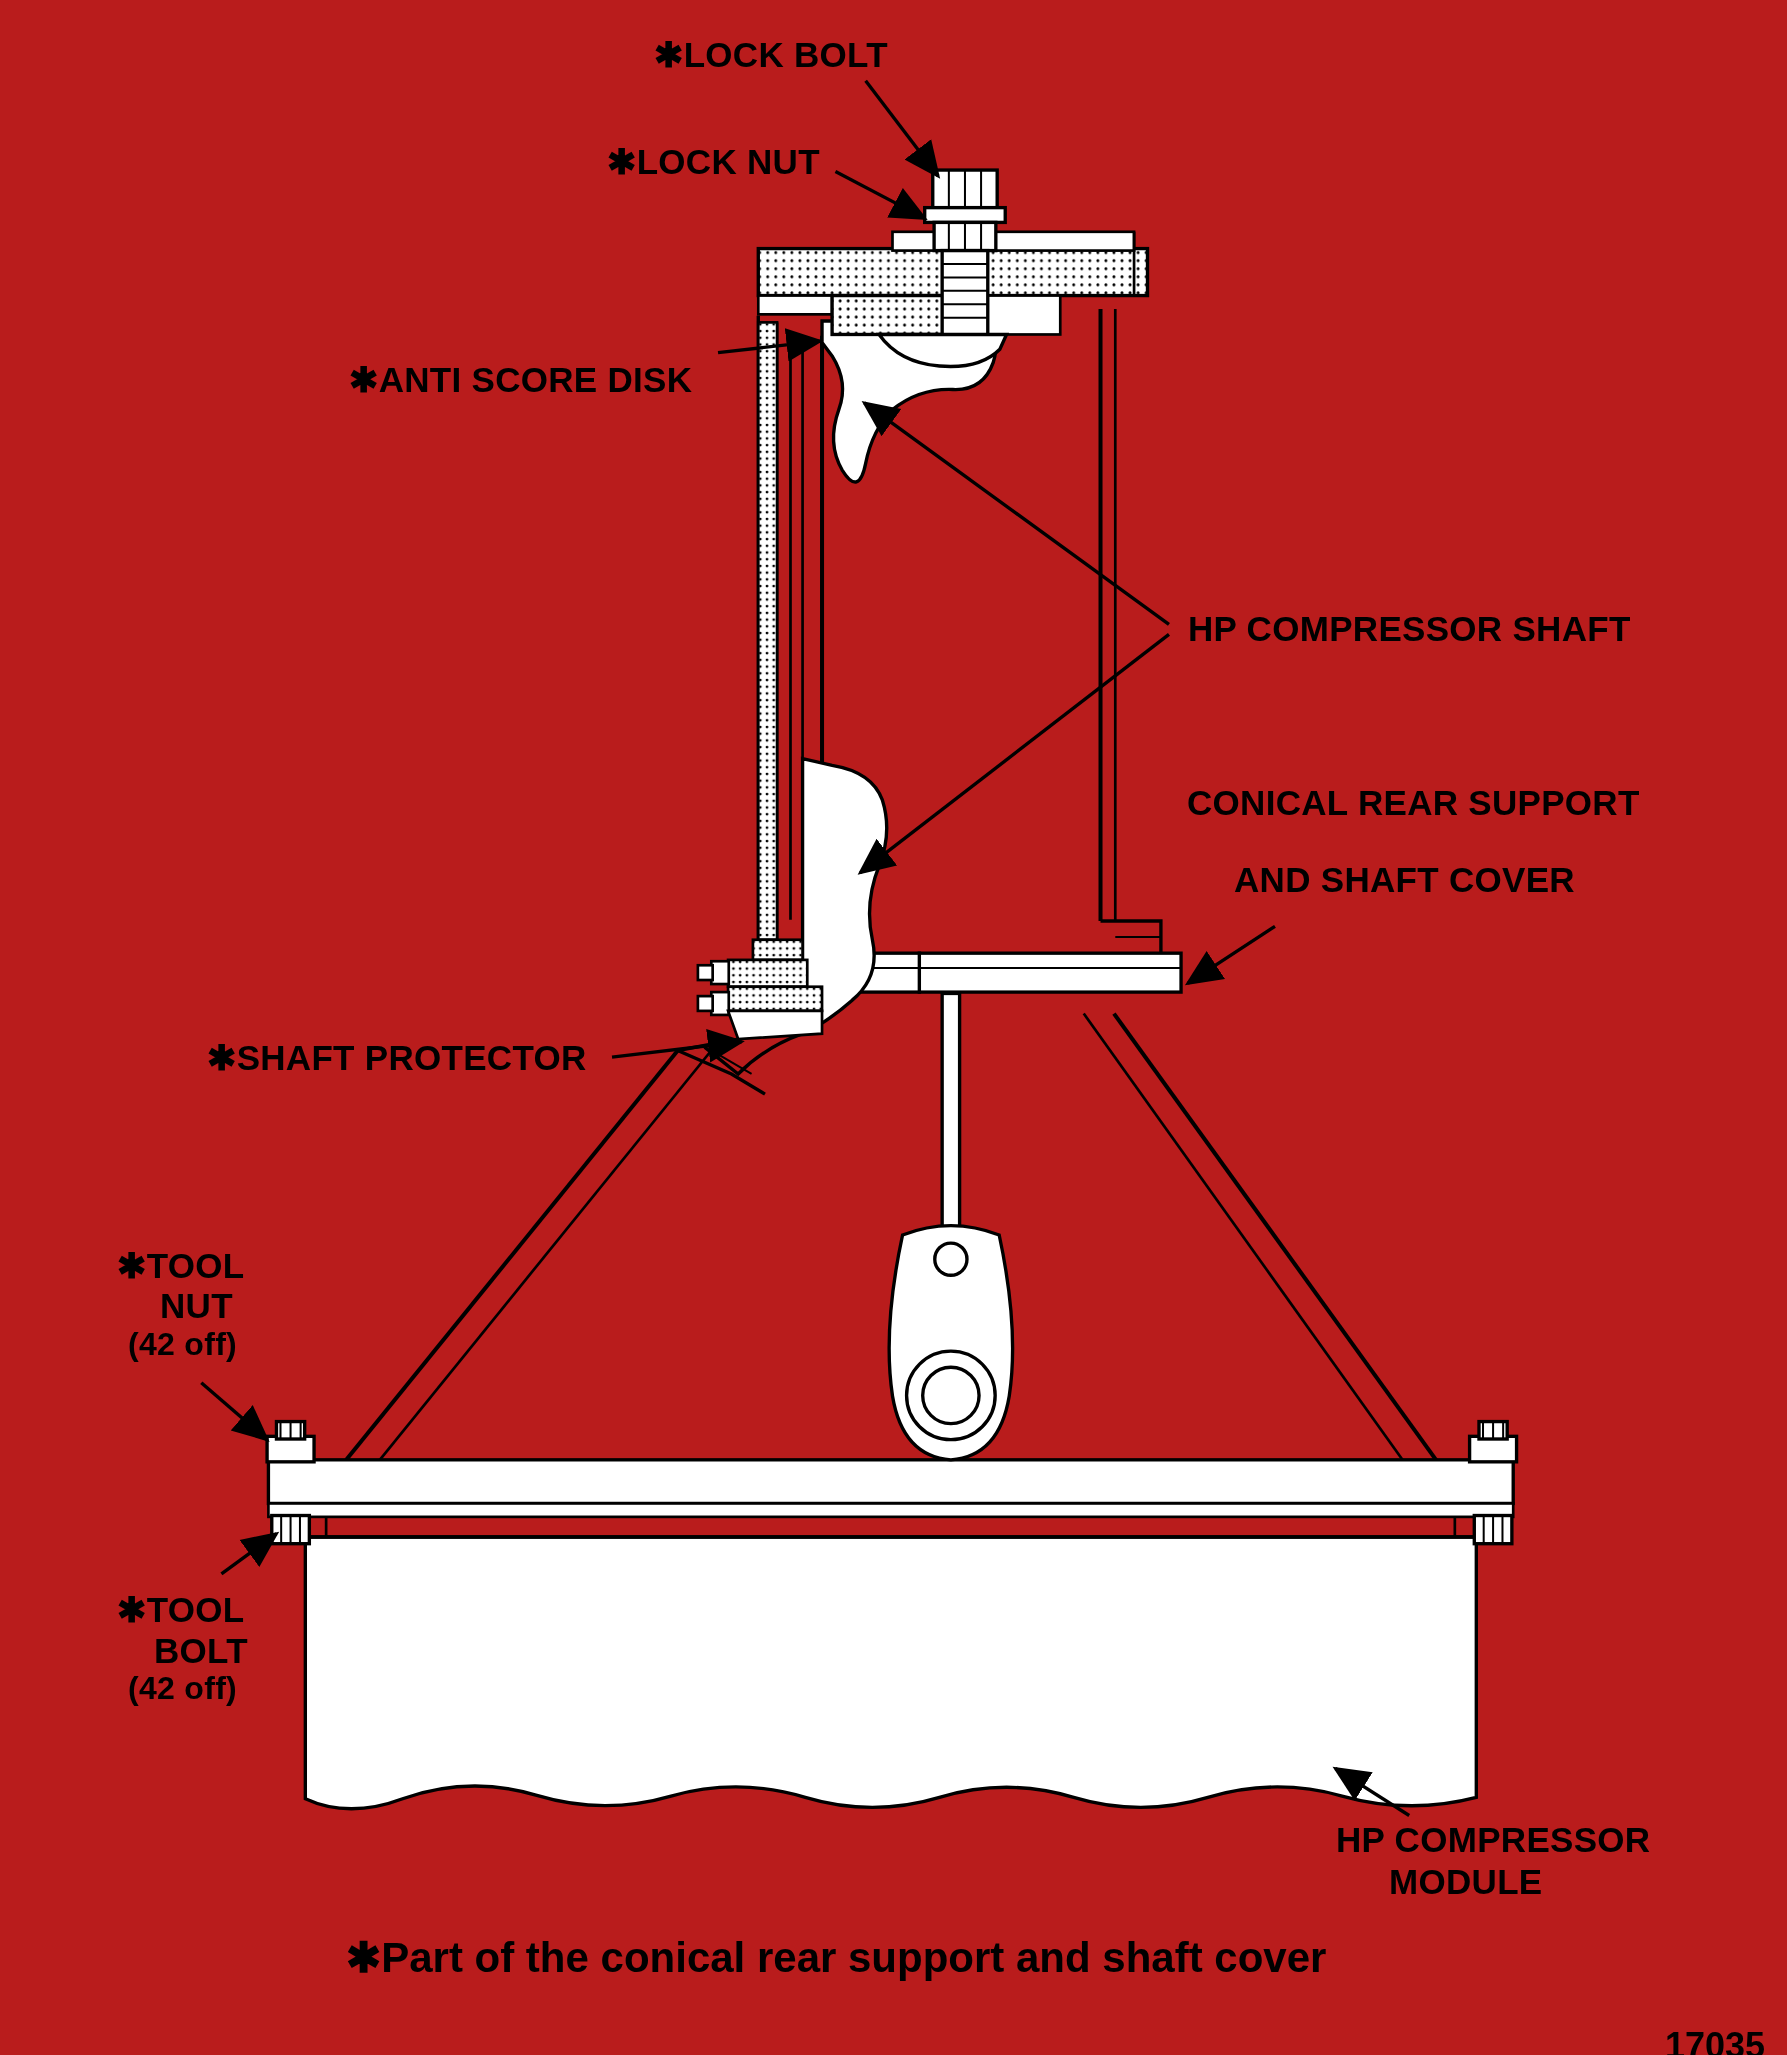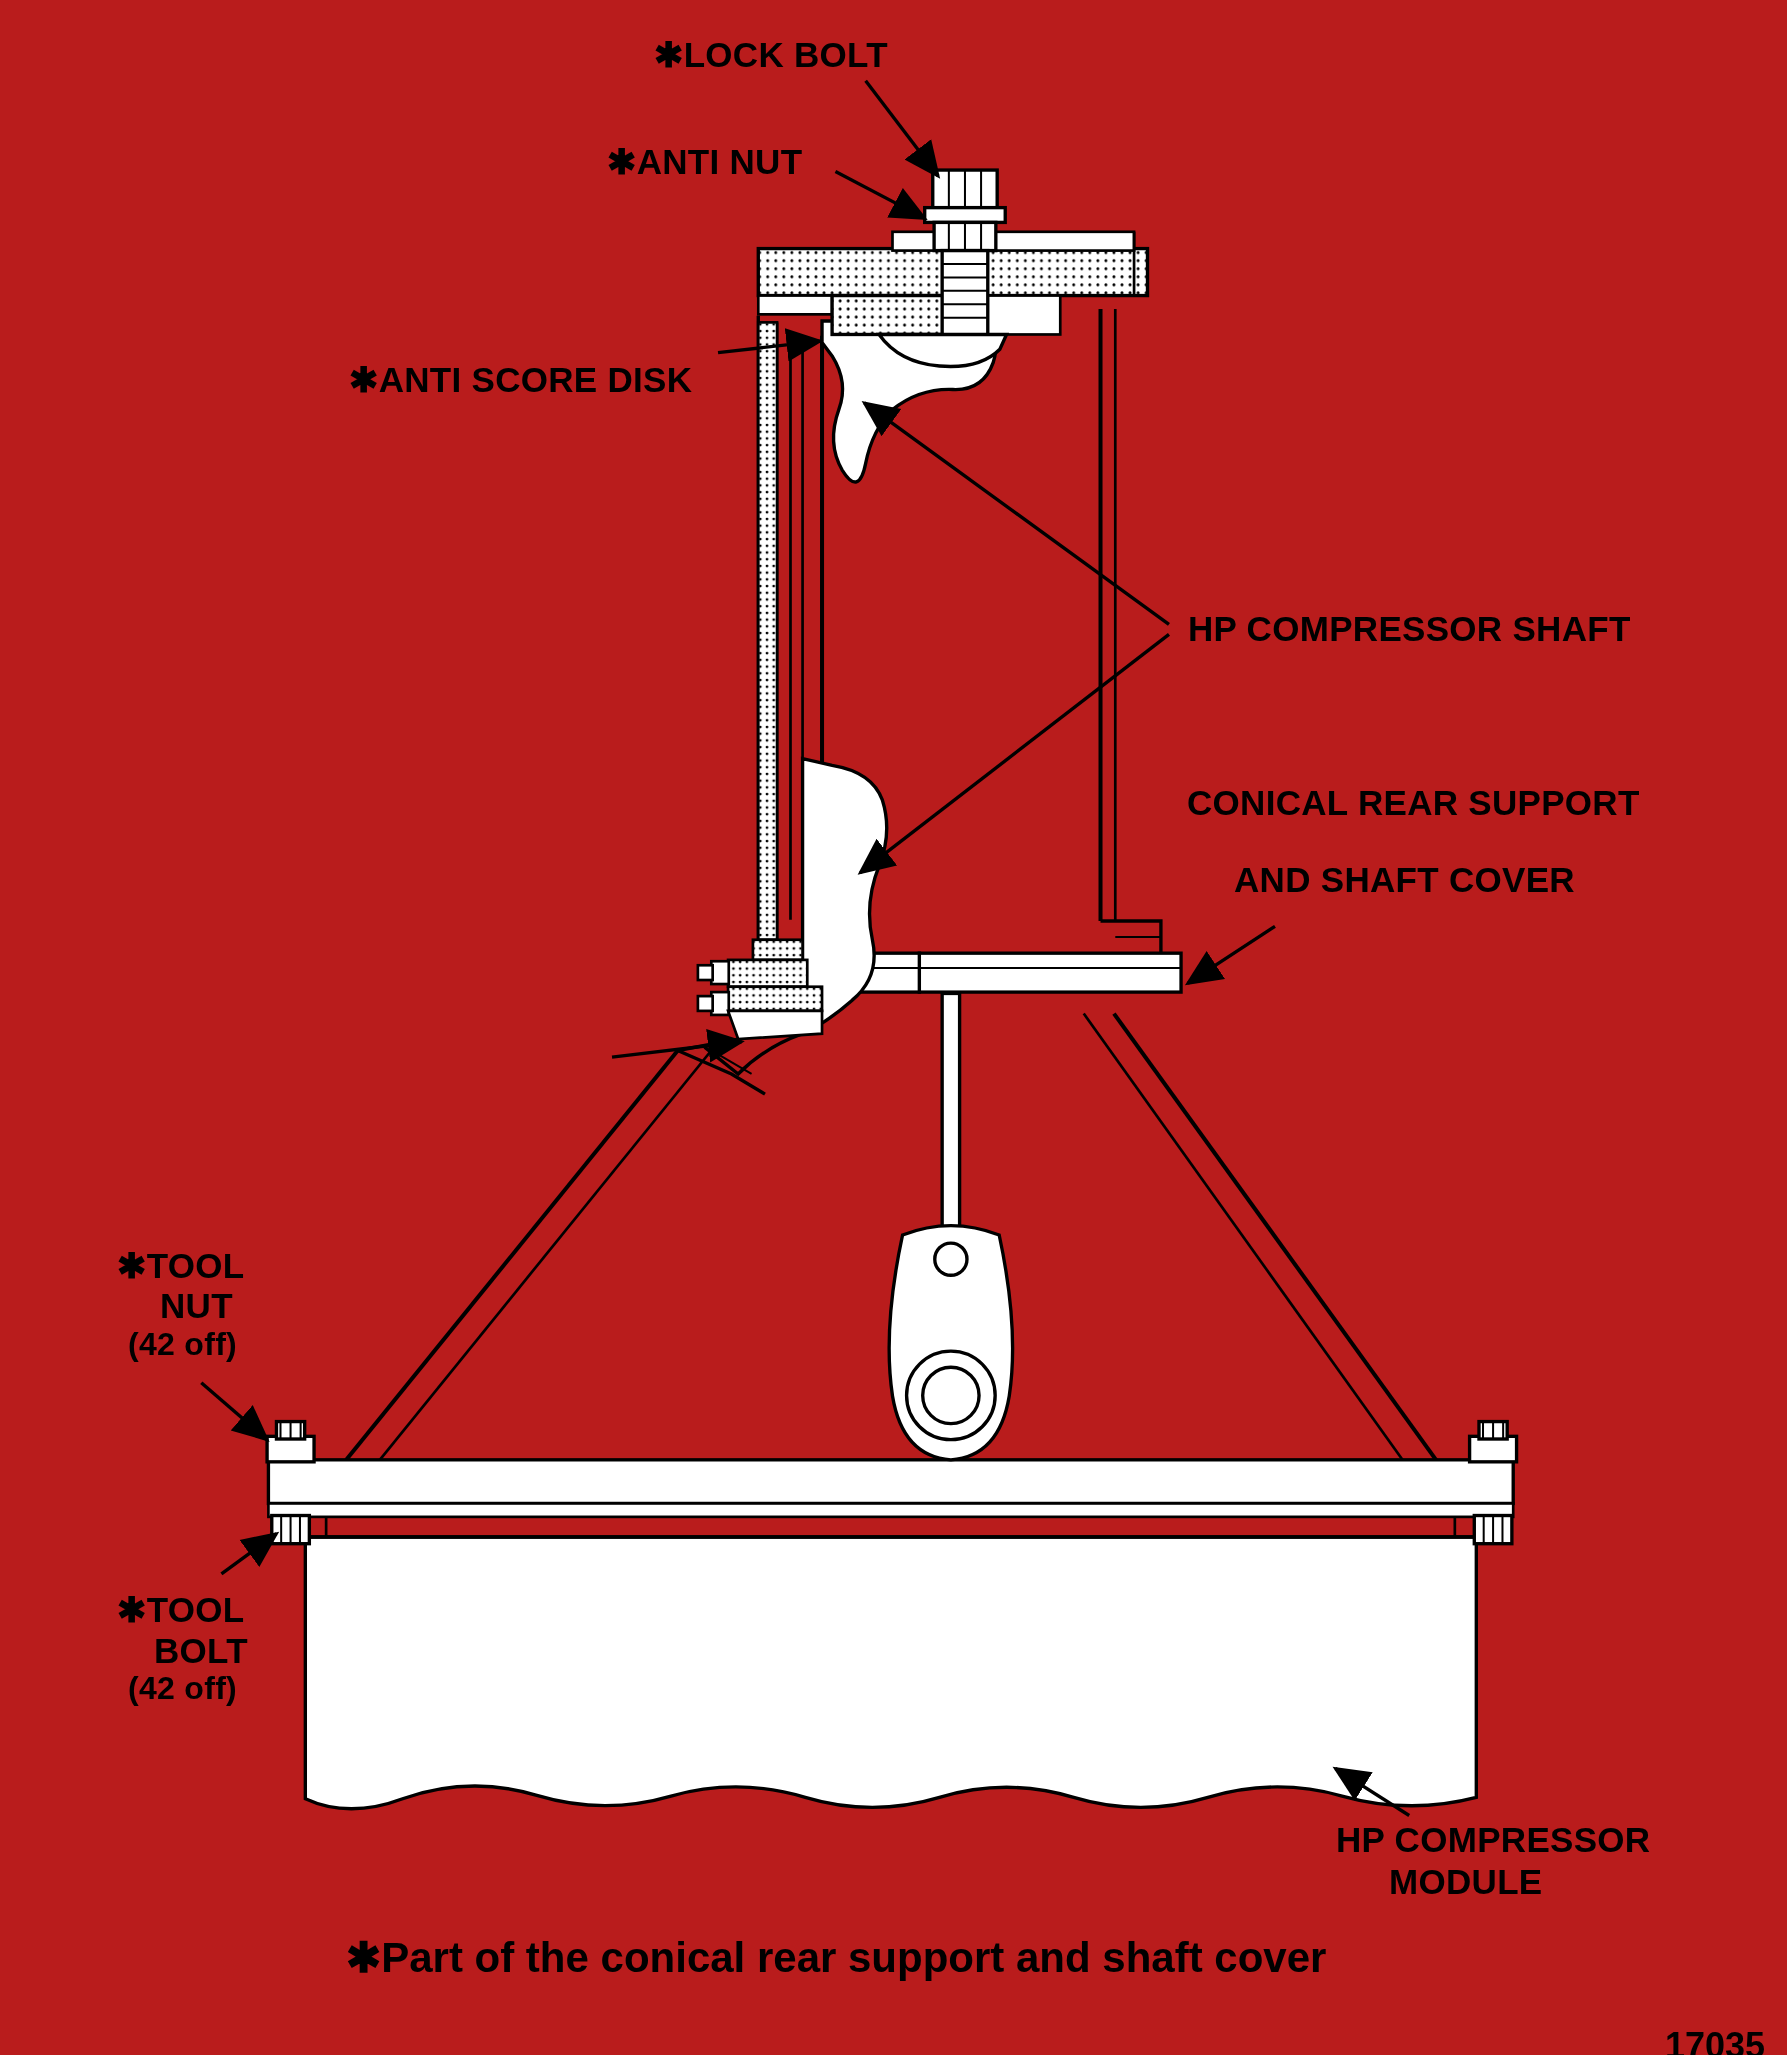--- a/index.html
+++ b/index.html
@@ -198,29 +198,30 @@
 
         <path d="M 330 2345 L 412 2285" marker-end="url(#arrow)"></path>
 
         <path d="M 2100 2705 L 1990 2635" marker-end="url(#arrow)"></path>
       </g>
     </g>
   </svg>
 
   <div class="lbl" style="left:654px; top:34px;">✱LOCK BOLT</div>
 
-  <div class="lbl" style="left:607px; top:141px;">✱ANTI NUT</div>
+  <div class="lbl" style="left:607px; top:141px;">✱LOCK NUT</div>
 
   <div class="lbl" style="left:349px; top:359px;">✱ANTI SCORE DISK</div>
 
   <div class="lbl" style="left:1188px; top:608px;">HP COMPRESSOR SHAFT</div>
 
   <div class="lbl" style="left:1187px; top:782px;">CONICAL REAR SUPPORT</div>
   <div class="lbl" style="left:1234px; top:859px;">AND SHAFT COVER</div>
 
+  <div class="lbl" style="left:207px; top:1037px;">✱SHAFT PROTECTOR</div>
 
   <div class="lbl" style="left:117px; top:1245px;">✱TOOL</div>
   <div class="lbl" style="left:160px; top:1285px;text-align:right;">NUT</div>
   <div class="lbl small" style="left:128px; top:1326px;">(42 off)</div>
 
   <div class="lbl" style="left:117px; top:1589px;">✱TOOL</div>
   <div class="lbl" style="left:154px; top:1630px;">BOLT</div>
   <div class="lbl small" style="left:128px; top:1670px;">(42 off)</div>
 
   <div class="lbl" style="left:1336px; top:1819px;">HP COMPRESSOR</div>

